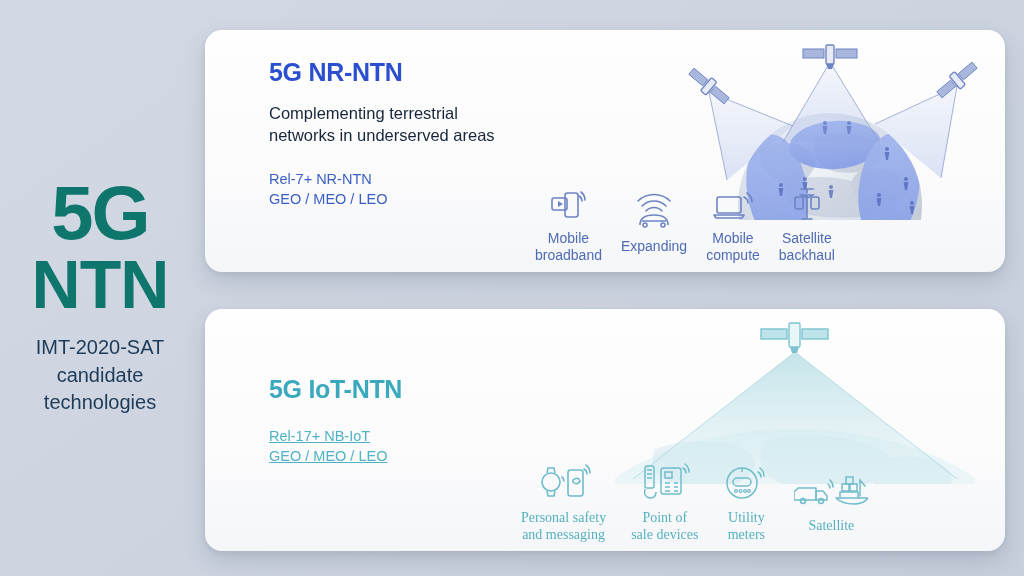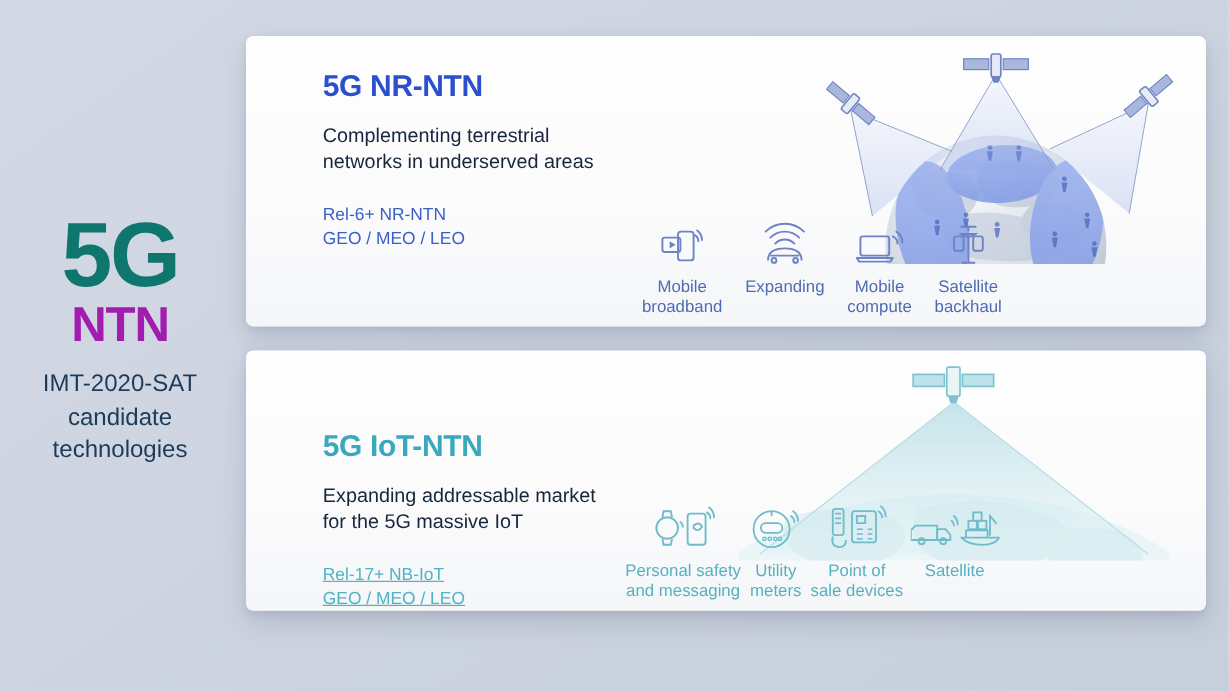--- a/index.html
+++ b/index.html
@@ -11,49 +11,49 @@
   }
   .stage{position:absolute;inset:0;}
 
   
   .rail{position:absolute;left:0;top:178px;width:200px;text-align:center;}
   .rail-5g{
     font-size:76px;font-weight:bold;color:#0f766e;line-height:0.92;
     letter-spacing:-2px;margin:0;
   }
   .rail-ntn{
-    font-size:41px;font-weight:bold;color:#a21caf;line-height:1.0;
+    font-size:68px;font-weight:bold;color:#0f766e;line-height:1.0;
     letter-spacing:-1px;margin:2px 0 10px 0;
   }
   .rail-sub{
     font-size:20px;color:#1d3b58;line-height:1.38;margin:16px;
   }
 
   
   .card{
     position:absolute;left:205px;width:800px;
     background:linear-gradient(180deg,#fefefe 0%,#fbfbfc 60%,#f4f6f8 100%);
-    border-radius:6px;
+    border-radius:17px;
     box-shadow:0 10px 22px rgba(70,85,110,0.20), 0 2px 5px rgba(70,85,110,0.10);
     overflow:hidden;
   }
   #card-nr{top:30px;height:242px;}
-  #card-iot{top:292px;height:217px;}
+  #card-iot{top:309px;height:242px;}
 
   .card-text{position:absolute;left:64px;top:0;width:300px;}
   .c-title{font-size:25px;font-weight:bold;margin:0;letter-spacing:-0.3px;}
   #card-nr .c-title{color:#2b50cf;}
   #card-iot .c-title{color:#3aa9bd;}
   .c-desc{font-size:16.5px;color:#17263b;line-height:1.33;margin:16px 0 0 0;}
   .c-rel{font-size:14.5px;line-height:1.4;margin:22px 0 0 0;}
   #card-nr .c-rel{color:#3b5fc4;}
   #card-iot .c-rel{color:#4fb3c4;text-decoration:underline;}
 
   
-  .icons{position:absolute;bottom:8px;display:flex;align-items:flex-start;}
+  .icons{position:absolute;bottom:8px;display:flex;align-items:center;}
   .icon-item{display:flex;flex-direction:column;align-items:center;}
   .icon-box{height:42px;display:flex;align-items:flex-end;justify-content:center;}
   .icon-cap{font-size:14px;line-height:1.22;text-align:center;margin-top:5px;white-space:pre-line;}
   #card-nr .icon-cap{color:#4f6bb3;}
   #card-iot .icon-cap{color:#56b0bf;}
 
   
   .art{position:absolute;pointer-events:none;}
   #art-nr{right:10px;top:0;width:330px;height:190px;}
   #art-iot{right:30px;top:0;width:360px;height:175px;}
@@ -170,21 +170,21 @@
           <rect x="-23" y="-4" width="18" height="8" fill="#aab7dd" stroke-width="0.9"></rect>
           <rect x="5" y="-4" width="18" height="8" fill="#aab7dd" stroke-width="0.9"></rect>
         </g>
       </g>
     </svg>
 
     <div class="card-text" style="top:28px">
       <div class="c-title">5G NR-NTN</div>
       <div class="c-desc" style="white-space:pre-line">Complementing terrestrial
 networks in underserved areas</div>
-      <div class="c-rel" style="white-space:pre-line">Rel-6+ NR-NTN
+      <div class="c-rel" style="white-space:pre-line">Rel-7+ NR-NTN
 GEO / MEO / LEO</div>
     </div>
 
     <div class="icons" style="left:330px;gap:19px;">
 
       <div class="icon-item">
         <div class="icon-box">
           <svg width="40" height="40" viewBox="0 0 40 40" fill="none" stroke="#6d84c4" stroke-width="1.6">
             <rect x="17" y="8" width="13" height="24" rx="2.5"></rect>
             <rect x="4" y="13" width="15" height="12" rx="2"></rect>
@@ -272,83 +272,81 @@
       <g stroke="#7cc3cf" fill="#e9f6f8" stroke-width="1.4">
         <rect x="174" y="14" width="11" height="24" rx="1.5"></rect>
         <rect x="146" y="20" width="26" height="10" fill="#bfe3ea"></rect>
         <rect x="187" y="20" width="26" height="10" fill="#bfe3ea"></rect>
         <path d="M175 38 h9 l-2 6 h-5z" fill="#7cc3cf" stroke="none"></path>
       </g>
     </svg>
 
     <div class="card-text" style="top:66px">
       <div class="c-title">5G IoT-NTN</div>
-      <div class="c-desc" style="white-space:pre-line;width:320px">Expanding addressable market
-for the 5G massive IoT</div>
       <div class="c-rel" style="white-space:pre-line">Rel-17+ NB-IoT
 GEO / MEO / LEO</div>
     </div>
 
-    <div class="icons" style="left:316px;gap:6px;">
+    <div class="icons" style="left:316px;gap:25px;font-family:Liberation Serif, serif;">
 
       <div class="icon-item">
         <div class="icon-box">
           <svg width="54" height="42" viewBox="0 0 54 42" fill="none" stroke="#6fbccb" stroke-width="1.6">
             <circle cx="14" cy="20" r="9"></circle>
             <path d="M10 11 l1 -5 h6 l1 5"></path>
               <path d="M10 29 l1 5 h6 l1 -5"></path>
             <path d="M25 15 a5 5 0 0 1 2 4" stroke-linecap="round"></path>
             <rect x="31" y="8" width="15" height="26" rx="2.5"></rect>
             <path d="M36 18 q5 -4 7 1 q-3 5 -7 1z"></path>
             <path d="M47 7 a6 6 0 0 1 3 5" stroke-linecap="round"></path>
             <path d="M49 3 a10 10 0 0 1 4 8" stroke-linecap="round"></path>
           </svg>
         </div>
         <div class="icon-cap">Personal safety
 and messaging</div>
       </div>
 
+
+      <div class="icon-item">
+        <div class="icon-box">
+          <svg width="52" height="42" viewBox="0 0 52 42" fill="none" stroke="#6fbccb" stroke-width="1.5">
+            <rect x="6" y="4" width="9" height="22" rx="2"></rect>
+            <path d="M8 8 h5 M8 12 h5 M8 16 h5"></path>
+            <path d="M6 27 q-2 8 5 9 q6 0 6 -6"></path>
+            <rect x="22" y="6" width="20" height="26" rx="2.5"></rect>
+            <path d="M26 10 h7 v6 h-7z"></path>
+            <g stroke-width="1.3">
+                <path d="M26 21 h5 M26 25 h5 M26 29 h5 M35 21 h4 M35 25 h4 M35 29 h4"></path>
+              </g>
+            <path d="M44 6 a6 6 0 0 1 3 5" stroke-linecap="round"></path>
+            <path d="M46 2 a10 10 0 0 1 4 8" stroke-linecap="round"></path>
+          </svg>
+        </div>
+        <div class="icon-cap">Point of
+sale devices</div>
+      </div>
 
       <div class="icon-item">
         <div class="icon-box">
           <svg width="46" height="42" viewBox="0 0 46 42" fill="none" stroke="#6fbccb" stroke-width="1.5">
             <circle cx="19" cy="21" r="15"></circle>
             <rect x="10" y="16" width="18" height="8" rx="4"></rect>
             <path d="M19 6 v4"></path>
             <g stroke-width="1.2">
                 <circle cx="13" cy="29" r="1.4"></circle>
                 <circle cx="17.5" cy="29" r="1.4"></circle>
                 <circle cx="22" cy="29" r="1.4"></circle>
                 <circle cx="26" cy="29" r="1.4"></circle>
               </g>
             <path d="M35 10 a6 6 0 0 1 3 5" stroke-linecap="round"></path>
             <path d="M37 6 a10 10 0 0 1 4 8" stroke-linecap="round"></path>
           </svg>
         </div>
         <div class="icon-cap">Utility
 meters</div>
-      </div>
-
-      <div class="icon-item">
-        <div class="icon-box">
-          <svg width="52" height="42" viewBox="0 0 52 42" fill="none" stroke="#6fbccb" stroke-width="1.5">
-            <rect x="6" y="4" width="9" height="22" rx="2"></rect>
-            <path d="M8 8 h5 M8 12 h5 M8 16 h5"></path>
-            <path d="M6 27 q-2 8 5 9 q6 0 6 -6"></path>
-            <rect x="22" y="6" width="20" height="26" rx="2.5"></rect>
-            <path d="M26 10 h7 v6 h-7z"></path>
-            <g stroke-width="1.3">
-                <path d="M26 21 h5 M26 25 h5 M26 29 h5 M35 21 h4 M35 25 h4 M35 29 h4"></path>
-              </g>
-            <path d="M44 6 a6 6 0 0 1 3 5" stroke-linecap="round"></path>
-            <path d="M46 2 a10 10 0 0 1 4 8" stroke-linecap="round"></path>
-          </svg>
-        </div>
-        <div class="icon-cap">Point of
-sale devices</div>
       </div>
 
       <div class="icon-item">
         <div class="icon-box">
           <svg width="74" height="42" viewBox="0 0 74 42" fill="none" stroke="#6fbccb" stroke-width="1.5">
             <path d="M4 18 h18 v12 h-22 v-8 z" stroke-linejoin="round"></path>
             <path d="M22 21 h7 l4 5 v4 h-11z" stroke-linejoin="round"></path>
             <circle cx="9" cy="31" r="2.5"></circle>
               <circle cx="27" cy="31" r="2.5"></circle>
             <path d="M34 14 a5 5 0 0 1 2 4" stroke-linecap="round"></path>

